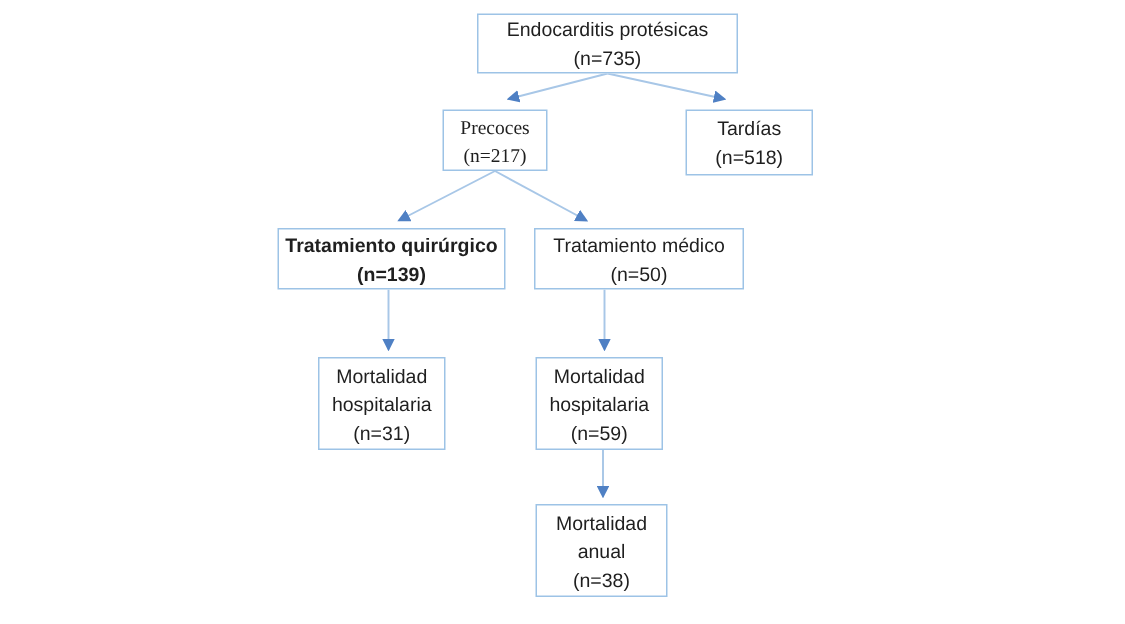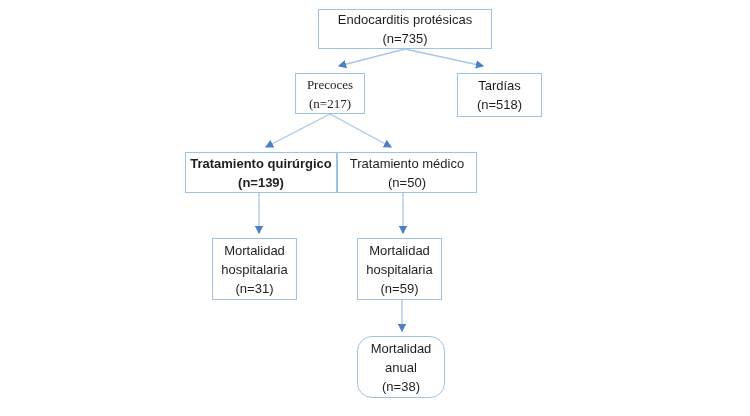--- a/index.html
+++ b/index.html
@@ -40,24 +40,24 @@
   }
   .node .label, .node .count {
     display: block;
     white-space: normal;
   }
   
   .n-root      { left: 318px; top:   9px; width: 174px; height: 40px; }
   .n-precoces  { left: 295px; top:  73px; width:  70px; height: 41px; font-family: Liberation Serif, serif; }
   .n-tardias   { left: 457px; top:  73px; width:  85px; height: 44px; }
   .n-quirurgico{ left: 185px; top: 152px; width: 152px; height: 41px; font-weight: bold; }
-  .n-medico    { left: 337px; top: 152px; width: 140px; height: 41px; }
+  .n-medico    { left: 356px; top: 152px; width: 140px; height: 41px; }
   .n-mort28    { left: 212px; top: 238px; width:  85px; height: 62px; }
   .n-mort33    { left: 357px; top: 238px; width:  85px; height: 62px; }
-  .n-anual     { left: 357px; top: 336px; width:  88px; height: 62px; border-radius: 15px; }
+  .n-anual     { left: 357px; top: 336px; width:  88px; height: 62px; }
 </style>
 </head>
 <body>
 
 <div class="canvas">
 
   <svg class="connectors" viewBox="0 0 750 416" xmlns="http://www.w3.org/2000/svg">
     <defs>
       <marker id="arrow" viewBox="0 0 10 10" refX="8.5" refY="5" markerWidth="6.5" markerHeight="6.5" orient="auto-start-reverse">
         <path d="M 0 0 L 10 5 L 0 10 z" fill="#4F80C4"></path>

